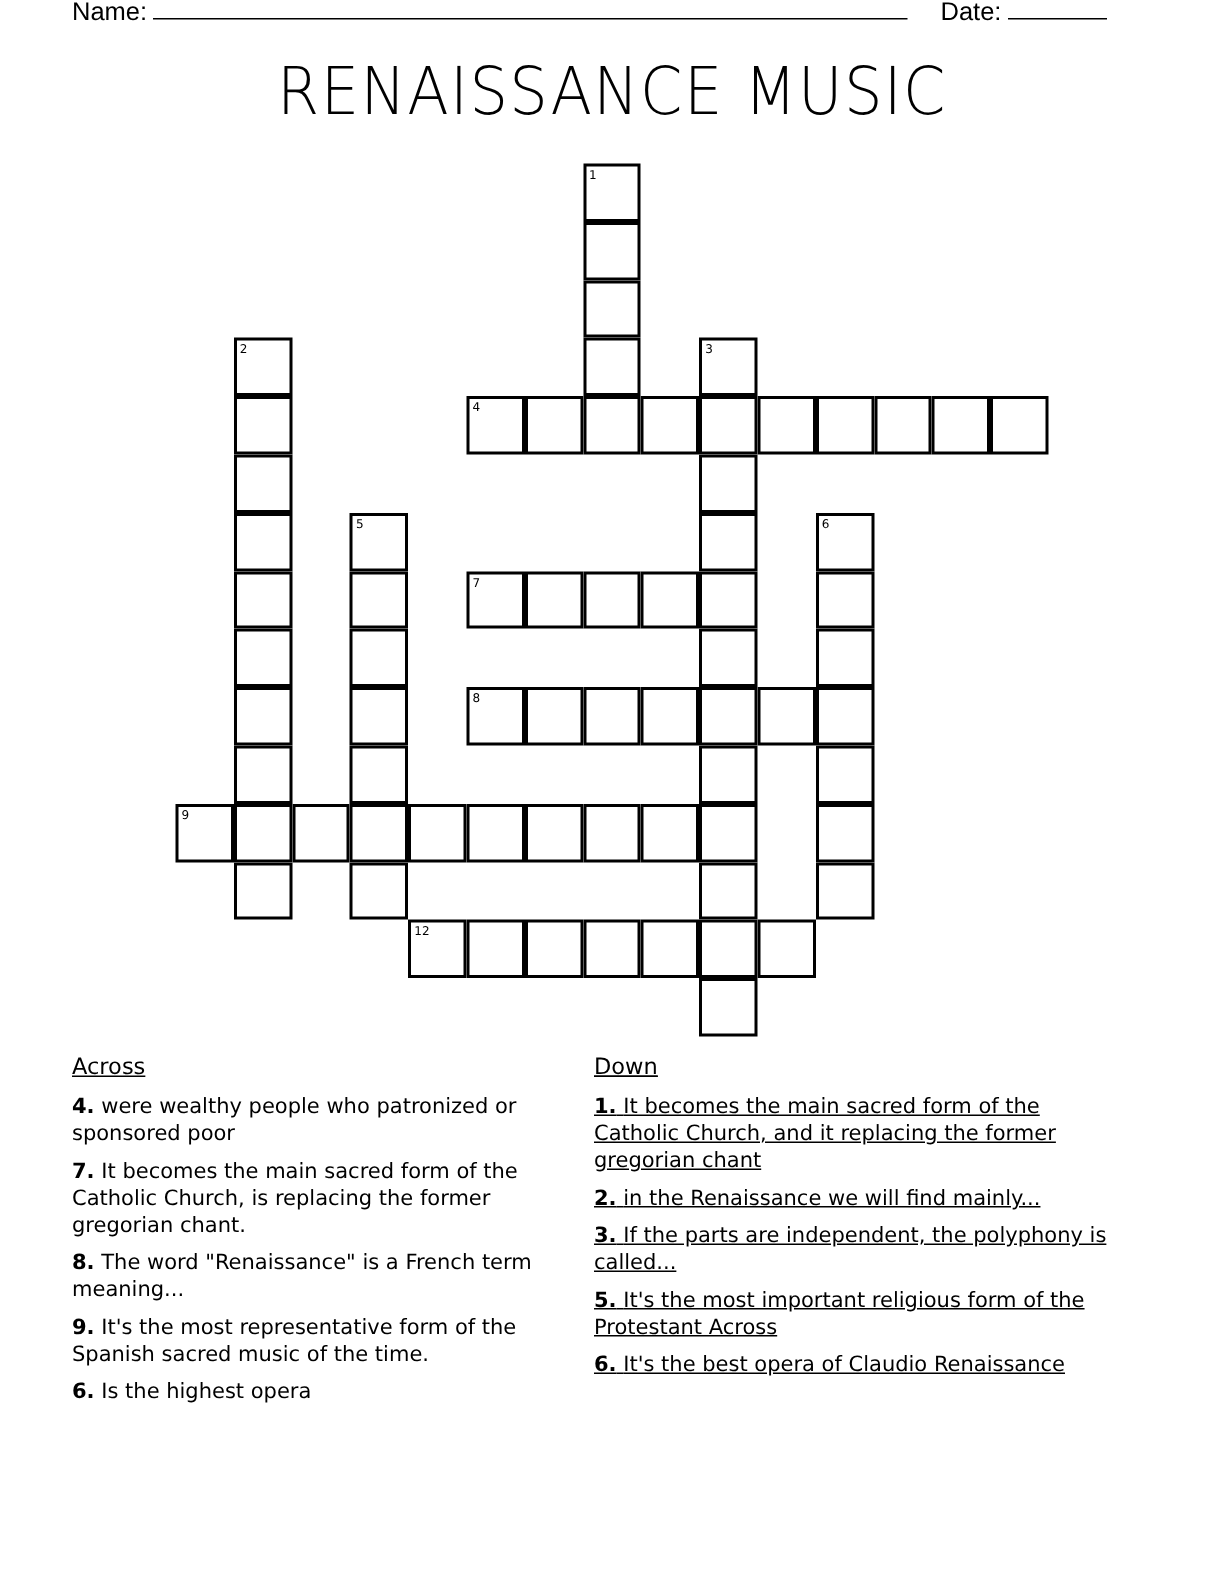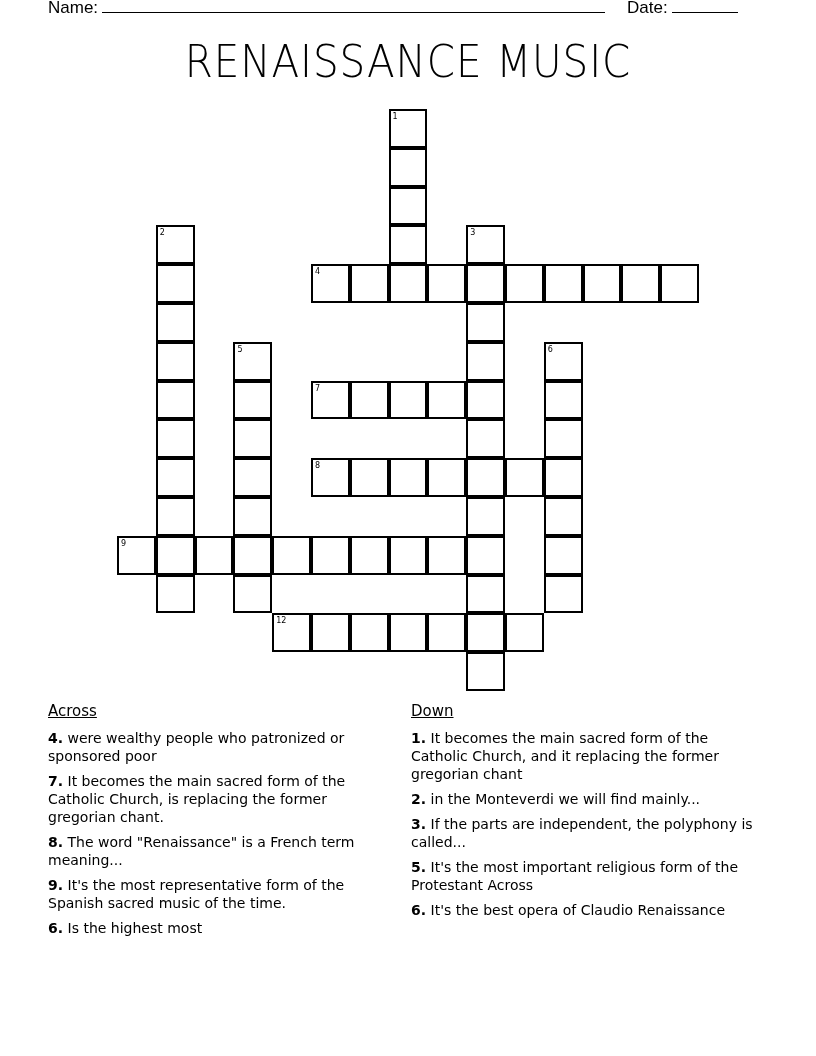--- a/index.html
+++ b/index.html
@@ -9,21 +9,21 @@
   .hdr-date { left: 627px; }
   .uline { display: inline-block; border-bottom: 1px solid #000; height: 15px; vertical-align: baseline; margin-left: 4px; }
   .uline-name { width: 503px; }
   .uline-date { width: 66px; }
   .title { position: absolute; top: 36px; left: 0; width: 816px; text-align: center; font-family: "DejaVu Sans", sans-serif; font-weight: 200; font-size: 44px; letter-spacing: 1px; transform: scaleX(0.92); transform-origin: center; }
   .grid { position: absolute; left: 0; top: 0; width: 816px; height: 700px; }
   .cell { position: absolute; width: 38.8px; height: 38.8px; box-sizing: border-box; border: 2px solid #000; background: #fff; margin: -1px 0 0 -1px; }
   .cell .num { position: absolute; top: 1px; left: 2px; font-size: 8px; line-height: 9px; font-family: "DejaVu Sans", sans-serif; }
   .clues { position: absolute; top: 700px; font-family: "DejaVu Sans", sans-serif; font-size: 14px; line-height: 18px; }
   .clues-across { left: 48px; width: 345px; }
-  .clues-down { left: 411px; width: 355px; }
+  .clues-down { left: 396px; width: 355px; text-decoration: underline; }
   .clues h3 { margin: 2px 0 9px 0; font-size: 15px; font-weight: normal; text-decoration: underline; }
   .clue { margin: 0 0 7px 0; }
   .clue b { font-weight: bold; }
 </style>
 </head>
 <body>
 
 <div class="hdr hdr-name">
   <span>Name:</span><span class="uline uline-name"></span>
 </div>
@@ -127,26 +127,26 @@
     <div class="cell" style="left: 506px; top: 614.4px;"></div>
   </div>
 
 <div class="clues clues-across">
   <h3>Across</h3>
   <div id="across-list">
       <div class="clue"><b>4.</b> <span>were wealthy people who patronized or sponsored poor</span></div>
       <div class="clue"><b>7.</b> <span>It becomes the main sacred form of the Catholic Church, is replacing the former gregorian chant.</span></div>
       <div class="clue"><b>8.</b> <span>The word "Renaissance" is a French term meaning...</span></div>
       <div class="clue"><b>9.</b> <span>It's the most representative form of the Spanish sacred music of the time.</span></div>
-      <div class="clue"><b>6.</b> <span>Is the highest most</span></div>
+      <div class="clue"><b>6.</b> <span>Is the highest opera</span></div>
     </div>
 </div>
 
 <div class="clues clues-down">
   <h3>Down</h3>
   <div id="down-list">
       <div class="clue"><b>1.</b> <span>It becomes the main sacred form of the Catholic Church, and it replacing the former gregorian chant</span></div>
-      <div class="clue"><b>2.</b> <span>in the Monteverdi we will find mainly...</span></div>
+      <div class="clue"><b>2.</b> <span>in the Renaissance we will find mainly...</span></div>
       <div class="clue"><b>3.</b> <span>If the parts are independent, the polyphony is called...</span></div>
       <div class="clue"><b>5.</b> <span>It's the most important religious form of the Protestant Across</span></div>
       <div class="clue"><b>6.</b> <span>It's the best opera of Claudio Renaissance</span></div>
     </div>
 </div>
 
 </body></html>

